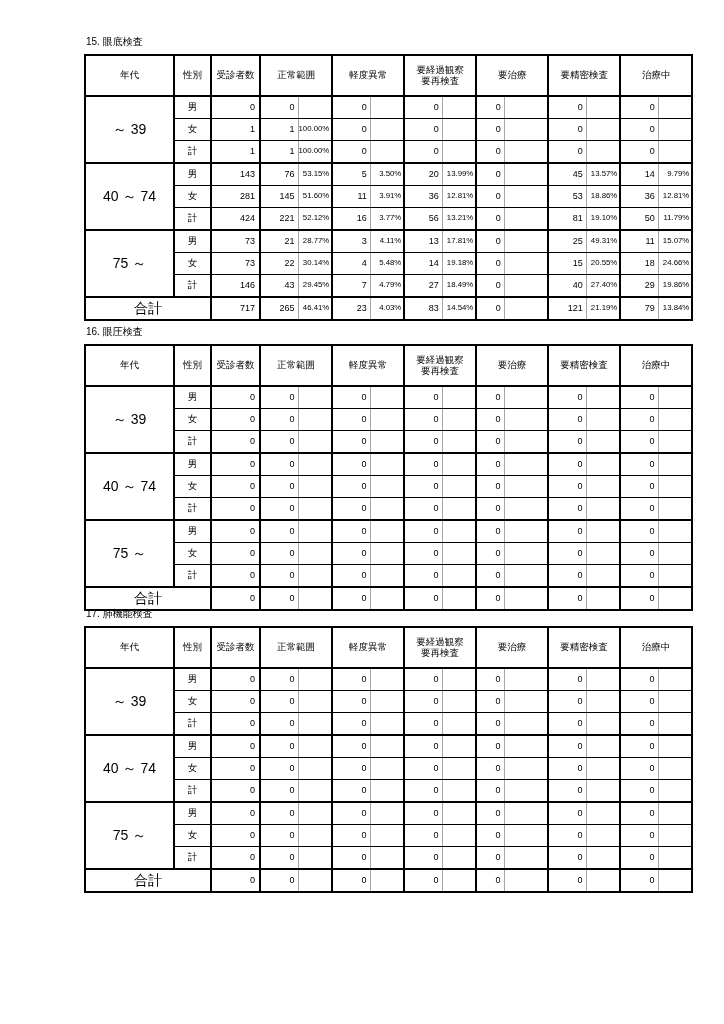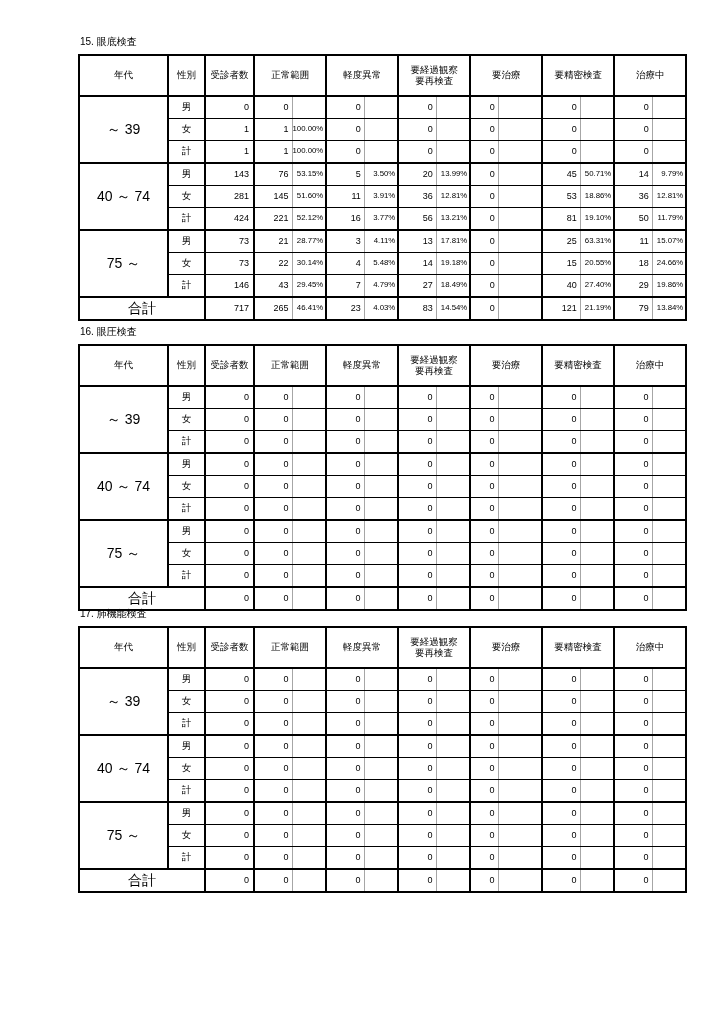--- a/index.html
+++ b/index.html
@@ -8,21 +8,21 @@
     background: #e8e8e8;
     font-family: "Liberation Sans", "DejaVu Sans", sans-serif;
     color: var(--text, #000);
   }
   .page {
     position: relative;
     width: 724px; height: 1024px;
     background: var(--page_bg, #fff);
     overflow: hidden;
   }
-  .tbl-section { position: absolute; left: 78px; width: 612px; }
+  .tbl-section { position: absolute; left: 84px; width: 612px; }
   #sec0 { top: 36px; }
   #sec1 { top: 326px; }
   #sec2 { top: 608px; }
   .tbl-title {
     font-size: 10px;
     line-height: 12px;
     margin: 0 0 6px 2px;
     color: var(--text, #000);
   }
   table.rt {
@@ -164,21 +164,21 @@
               <td class="exm b-l2">143</td>
               <td class="cnt b-l2">76</td>
               <td class="pct">53.15%</td>
               <td class="cnt b-l2">5</td>
               <td class="pct">3.50%</td>
               <td class="cnt b-l2">20</td>
               <td class="pct">13.99%</td>
               <td class="cnt b-l2">0</td>
               <td class="pct"></td>
               <td class="cnt b-l2">45</td>
-              <td class="pct">50.71%</td>
+              <td class="pct">13.57%</td>
               <td class="cnt b-l2">14</td>
               <td class="pct">9.79%</td>
             </tr>
             <tr>
               <td class="sex b-l2">女</td>
               <td class="exm b-l2">281</td>
               <td class="cnt b-l2">145</td>
               <td class="pct">51.60%</td>
               <td class="cnt b-l2">11</td>
               <td class="pct">3.91%</td>
@@ -213,21 +213,21 @@
               <td class="exm b-l2">73</td>
               <td class="cnt b-l2">21</td>
               <td class="pct">28.77%</td>
               <td class="cnt b-l2">3</td>
               <td class="pct">4.11%</td>
               <td class="cnt b-l2">13</td>
               <td class="pct">17.81%</td>
               <td class="cnt b-l2">0</td>
               <td class="pct"></td>
               <td class="cnt b-l2">25</td>
-              <td class="pct">63.31%</td>
+              <td class="pct">49.31%</td>
               <td class="cnt b-l2">11</td>
               <td class="pct">15.07%</td>
             </tr>
             <tr>
               <td class="sex b-l2">女</td>
               <td class="exm b-l2">73</td>
               <td class="cnt b-l2">22</td>
               <td class="pct">30.14%</td>
               <td class="cnt b-l2">4</td>
               <td class="pct">5.48%</td>

